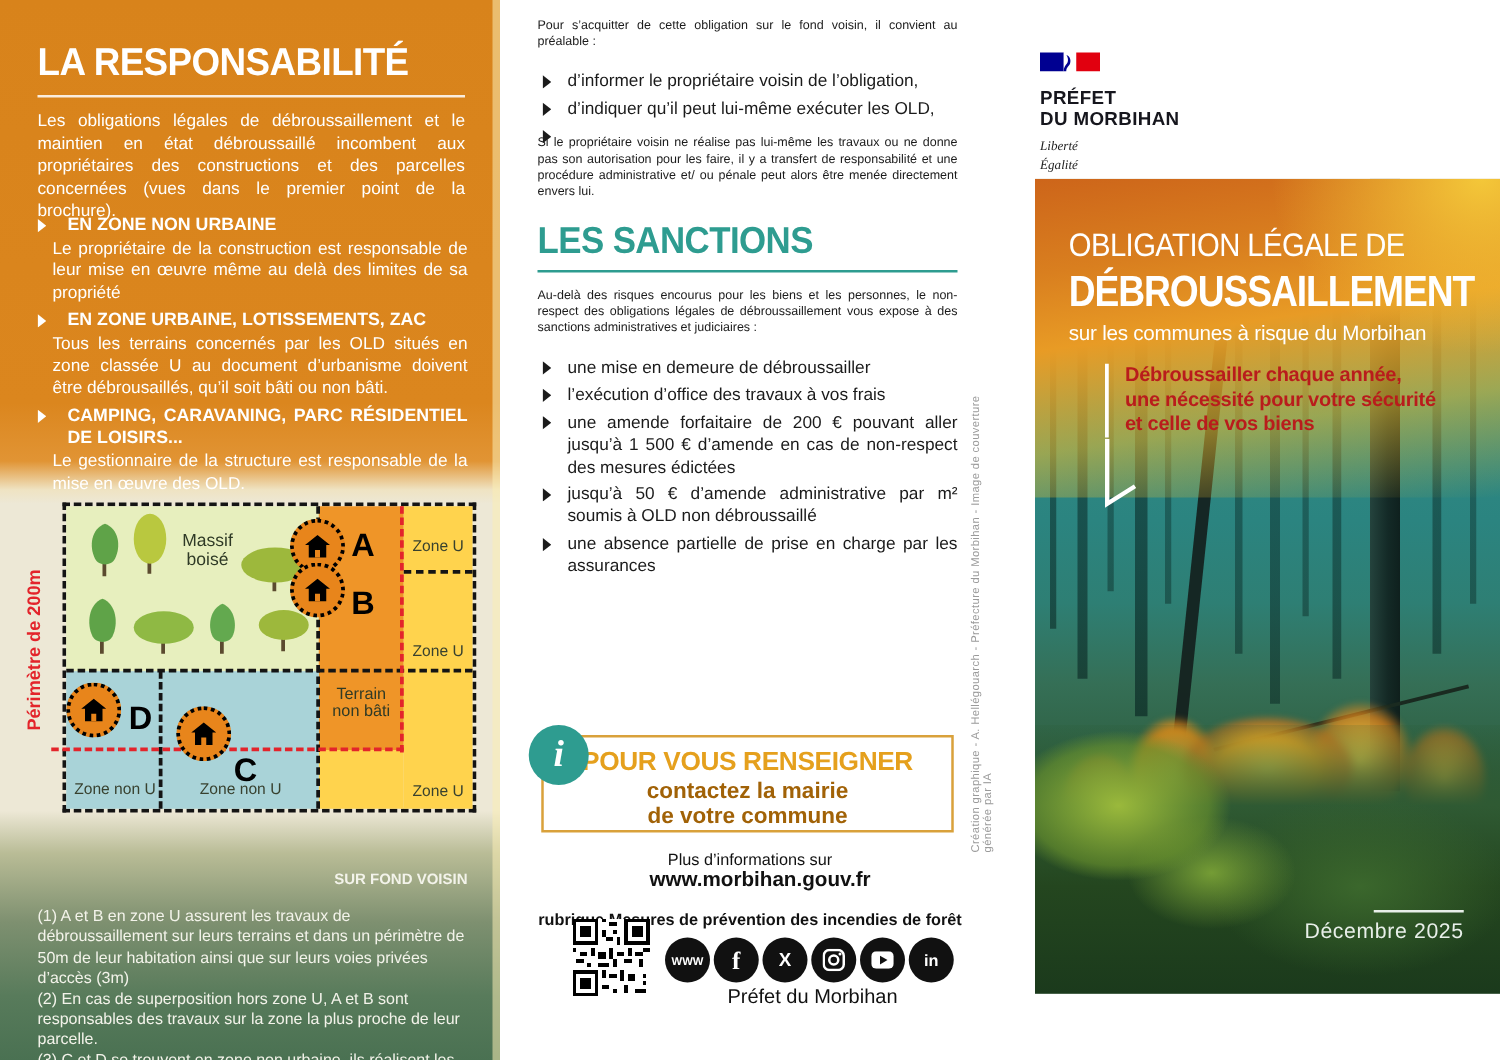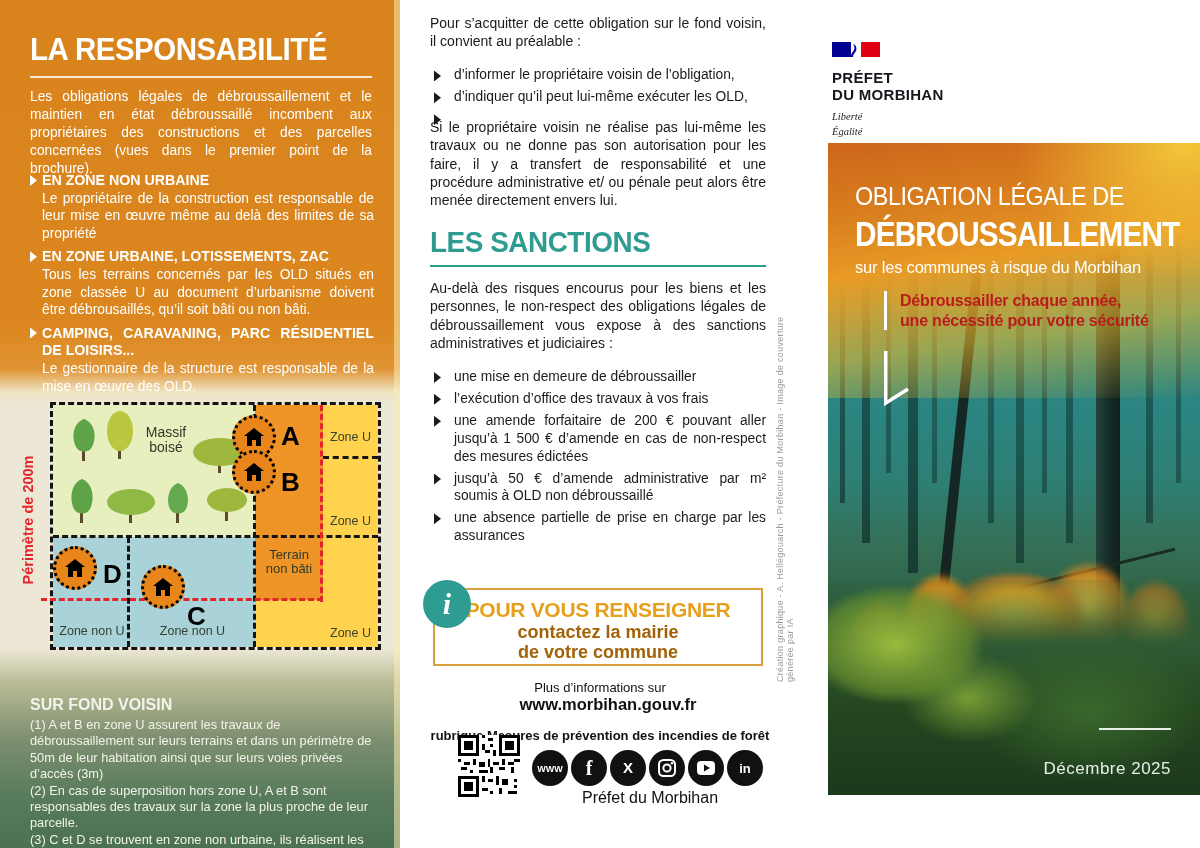--- a/index.html
+++ b/index.html
@@ -11,21 +11,21 @@
     background:linear-gradient(180deg,#D8831B 0%,#DB861E 38%,#E19434 43.5%,#EFE3C2 46.2%,#EDE8D6 47.5%,
       #EDE8D6 76.5%,#B9BC96 80.5%,#7E9070 87%,#587B5B 94%,#4A7152 100%);}
   .fold-edge{position:absolute;right:0;top:0;width:6px;height:848px;background:rgba(250,236,180,.55);}
   .lp-title{position:absolute;left:30px;top:32px;margin:0;color:#fff;font-size:31px;font-weight:800;
     letter-spacing:-.5px;transform:scaleX(.95);transform-origin:left;white-space:nowrap;}
   .lp-rule{position:absolute;left:30px;top:76px;width:342px;height:2px;background:rgba(255,255,255,.85);}
   .lp-intro{position:absolute;left:30px;top:88px;width:342px;color:#fff;font-size:13.8px;line-height:1.3;
     text-align:justify;}
   .lp-items{position:absolute;left:30px;top:172px;width:344px;color:#fff;}
   .lp-item{margin-bottom:6px;}
-  .lp-item-head{font-weight:800;font-size:14.2px;line-height:1.25;text-align:justify;position:relative;padding-left:12px;}
+  .lp-item-head{font-weight:800;font-size:14.2px;line-height:1.25;text-align:justify;position:relative;padding-left:24px;}
   .tri{display:inline-block;width:7px;height:11px;background:currentColor;
     clip-path:polygon(0 0,100% 50%,0 100%);position:absolute;left:0;top:3px;}
   .lp-item-body{font-size:13.8px;line-height:1.27;text-align:justify;padding-left:12px;}
 
   
   .diagram{position:absolute;left:0;top:392px;width:400px;height:272px;}
   .perimetre{position:absolute;left:28px;top:128px;width:220px;text-align:center;color:#E3242B;
     font-weight:700;font-size:14.5px;transform:translate(-50%,-50%) rotate(-90deg);}
   .map{position:absolute;left:50px;top:10px;width:325px;height:242px;background:#EDE8D6;
     border:3px dashed #141414;}
@@ -53,27 +53,27 @@
   .house{position:absolute;width:44px;height:44px;border-radius:50%;background:#E8851B;
     border:3px dotted #000;display:flex;align-items:center;justify-content:center;box-sizing:border-box;}
   .h-a{left:179px;top:10px;}
   .h-b{left:179px;top:45px;}
   .h-d{left:0px;top:141px;}
   .h-c{left:88px;top:160px;}
   .house-letter{position:absolute;font-size:26px;font-weight:800;color:#000;}
   .la{left:228px;top:16px;} .lb{left:228px;top:62px;} .ld{left:50px;top:154px;} .lc{left:134px;top:196px;}
   .tree{position:absolute;}
   .footnotes{position:absolute;left:30px;top:696px;width:344px;color:#F3F3EA;}
-  .fn-head{font-weight:800;font-size:16px;margin-bottom:3px;}
+  .fn-head{font-weight:800;font-size:12px;margin-bottom:15px;text-align:right;}
   .fn-line{font-size:12.8px;line-height:1.28;}
 
   
   .panel-middle{position:absolute;left:400px;top:0;width:400px;height:848px;background:#fff;}
   .mp-flow{position:absolute;left:30px;top:14px;width:336px;color:#1b1b1b;}
-  .mp-para{font-size:14px;line-height:1.3;text-align:justify;margin:0 0 6px 0;}
+  .mp-para{font-size:10px;line-height:1.3;text-align:justify;margin:0 0 6px 0;}
   .mp-ul{margin:16px 0 12px 0;}
   .mp-li{position:relative;padding-left:24px;font-size:13.8px;line-height:1.3;text-align:justify;margin-bottom:4px;color:#1b1b1b;}
   .mp-li .tri{left:4px;top:4px;}
   .sanctions-title{margin:16px 0 6px 0;color:#2E9C90;font-size:30px;font-weight:800;letter-spacing:-.5px;
     transform:scaleX(.93);transform-origin:left;white-space:nowrap;}
   .sanctions-rule{height:2px;background:#2E9C90;width:336px;margin-bottom:12px;}
   .info-box{position:absolute;left:33px;top:588px;width:330px;height:78px;border:2px solid #D9A13B;
     text-align:center;box-sizing:border-box;}
   .info-circle{position:absolute;left:-12px;top:-10px;width:48px;height:48px;border-radius:50%;
     background:#2E9C90;color:#fff;display:flex;align-items:center;justify-content:center;
@@ -119,21 +119,21 @@
     linear-gradient(172deg,#cd651a 0%,#d97f1f 25%,#e89b25 45%,rgba(240,190,45,.55) 72%,rgba(240,190,45,0) 100%);}
   .cover-text{position:absolute;left:27px;top:38px;color:#fff;}
   .ct-top{font-size:26px;font-weight:400;letter-spacing:-.5px;transform:scaleX(.9);transform-origin:left;white-space:nowrap;}
   .ct-main{font-size:35px;font-weight:800;letter-spacing:-1px;transform:scaleX(.85);transform-origin:left;
     white-space:nowrap;margin-top:2px;}
   .ct-sub{font-size:16.5px;font-weight:400;margin-top:4px;letter-spacing:-.2px;}
   .callout{position:absolute;left:56px;top:148px;color:#b91c1c;border-left:3.5px solid #fff;padding-left:13px;}
   .callout div{font-size:16px;font-weight:700;line-height:1.22;letter-spacing:-.2px;}
   .callout-tail{position:absolute;left:56px;top:208px;}
   .date-line{position:absolute;right:29px;top:585px;width:72px;height:2px;background:#E8EFE9;}
-  .date{position:absolute;right:29px;top:592px;color:#E8EFE9;font-size:17px;letter-spacing:.5px;margin-top:24px;}
+  .date{position:absolute;right:29px;top:592px;color:#E8EFE9;font-size:17px;letter-spacing:.5px;}
 </style>
 </head>
 <body>
 
 <div class="page">
 
   <div class="panel-left">
     <h1 class="lp-title">LA RESPONSABILITÉ</h1>
     <div class="lp-rule"></div>
     <div class="lp-intro">Les obligations légales de débroussaillement et le maintien en état débroussaillé incombent aux propriétaires des constructions et des parcelles concernées (vues dans le premier point de la brochure).</div>
@@ -412,20 +412,21 @@
 
       <div class="cover-text">
         <div class="ct-top">OBLIGATION LÉGALE DE</div>
         <div class="ct-main">DÉBROUSSAILLEMENT</div>
         <div class="ct-sub">sur les communes à risque du Morbihan</div>
       </div>
 
       <div class="callout">
         <div>Débroussailler chaque année,</div>
         <div>une nécessité pour votre sécurité</div>
+        <div>et celle de vos biens</div>
       </div>
       <svg class="callout-tail" width="28" height="60">
         <path d="M1.75 0 V52 L24 38" fill="none" stroke="#fff" stroke-width="3.5"></path>
       </svg>
 
       <div class="date-line"></div>
       <div class="date">Décembre 2025</div>
     </div>
   </div>
 

